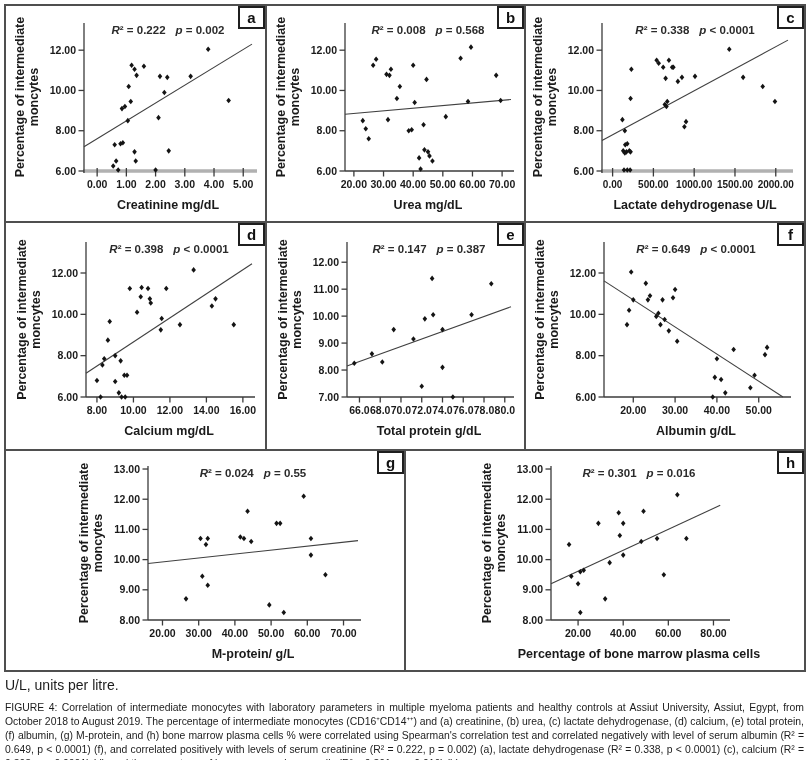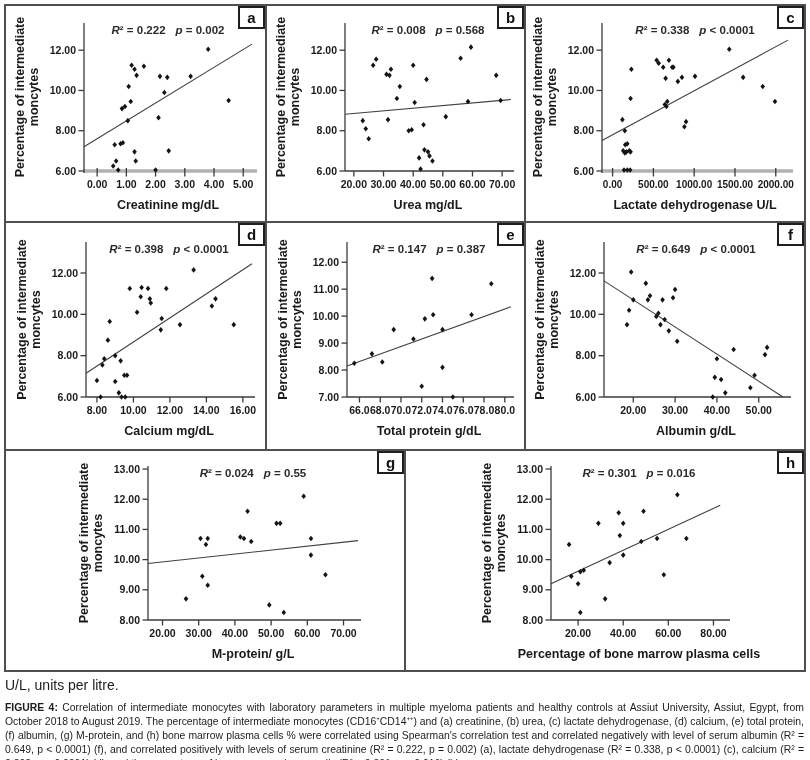--- a/index.html
+++ b/index.html
@@ -31,21 +31,21 @@
     font-size:15px;font-weight:bold;color:#111;
   }
   svg.plot{position:absolute;left:0;top:0;font-family:"Liberation Sans",sans-serif;}
   .footnote{
     position:absolute;left:5px;top:677px;font-size:14px;color:#1c1c1c;
   }
   .caption{
     position:absolute;left:5px;top:691px;width:799px;
     font-size:10.4px;line-height:1.33;text-align:justify;color:#1c1c1c;
   }
-  .cap-label{font-weight:bold;}
+  .cap-label{font-weight:normal;}
 </style>
 </head>
 <body>
 
 <div class="page">
 
   <div class="figure-grid">
     <div class="frow row1">
       <div class="fcell w-a">
           <svg class="plot" width="259" height="215" viewBox="0 0 259 215">

